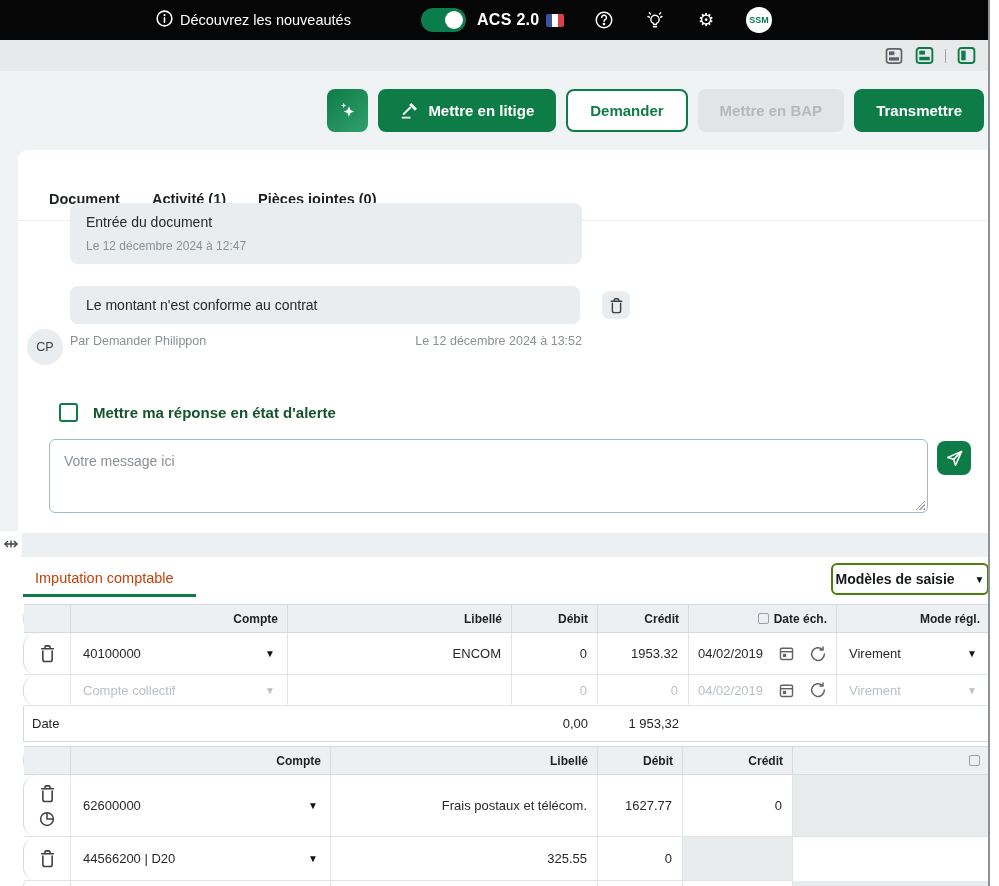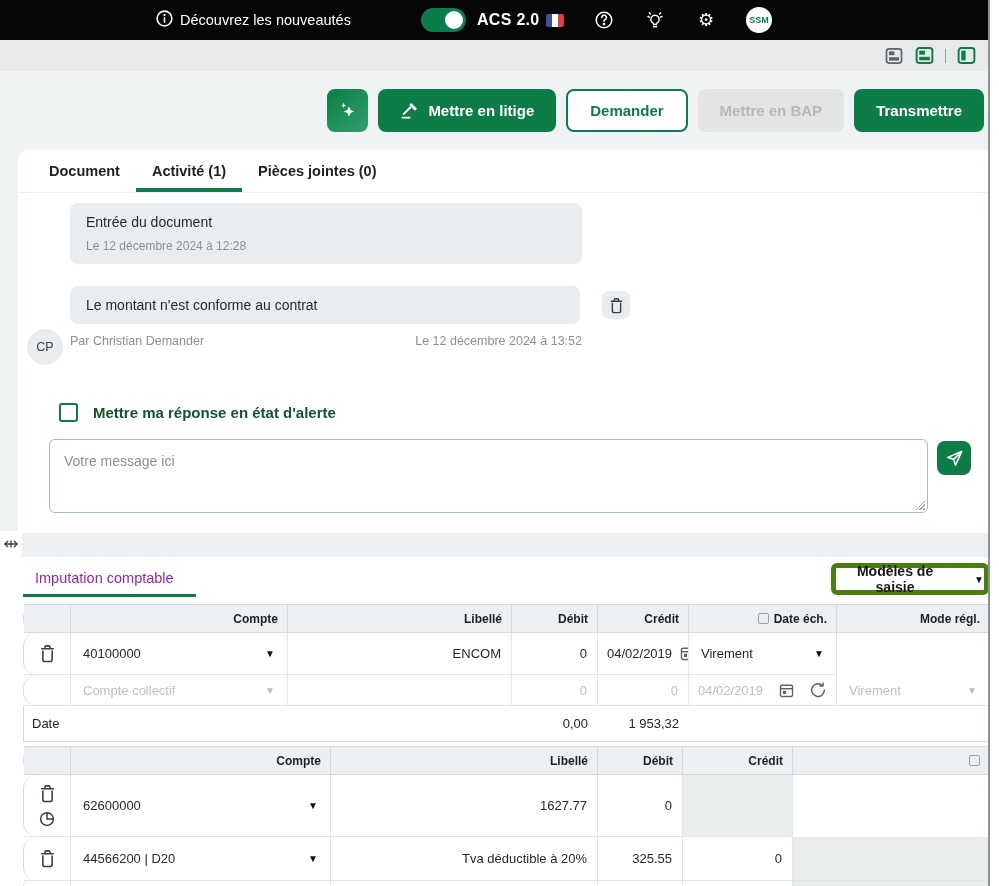--- a/index.html
+++ b/index.html
@@ -30,21 +30,21 @@
   
   .actions { position:absolute; top:89px; left:0; width:984px; display:flex; justify-content:flex-end; gap:10px; }
   .btn { height:43px; border-radius:8px; display:flex; align-items:center; justify-content:center; gap:9px; font-size:15px; font-weight:700; font-family:inherit; border:none; cursor:pointer; padding:0 22px; }
   .btn-ai { width:41px; padding:0; background:linear-gradient(140deg,#0e7c47,#31a06c); }
   .btn-outline { background:#fff; color:#0e7c47; border:2px solid #0e7c47; }
   .btn-solid { background:#0e7c47; color:#fff; }
   .btn-disabled { background:#e2e4e5; color:#b4b9bc; cursor:default; }
 
   
   .card { position:absolute; top:150px; left:18px; width:971px; height:383px; background:#fff; border-radius:10px 0 0 0; }
-  .tabs { display:flex; padding-left:15px; height:43px; border-bottom:1px solid #edeff1; }
+  .tabs { display:flex; padding-left:15px; height:43px; border-bottom:1px solid #edeff1;margin-top:28px; }
   .tab { position:relative; padding:0 16px; line-height:43px; font-size:14.5px; font-weight:700; color:#1d2124; cursor:pointer; }
   .tab.active::after { content:""; position:absolute; left:0; right:0; bottom:0; height:4px; background:#0e7c47; }
   .feed { position:absolute; top:53px; left:52px; width:560px; }
   .bubble { width:512px; background:#e9edef; border-radius:8px; padding:11px 16px; }
   .bubble .b-title { font-size:14px; color:#26292c; }
   .bubble .b-date { font-size:12px; color:#8a9094; margin-top:9px; }
   .msg-row { display:flex; align-items:center; margin-top:22px; }
   .trash-btn { width:28px; height:28px; margin-left:22px; background:#e9edef; border:none; border-radius:7px; display:flex; align-items:center; justify-content:center; cursor:pointer; }
   .meta { position:relative; width:512px; margin-top:10px; display:flex; justify-content:space-between; font-size:12.5px; color:#8a9094; }
   .avatar-cp { position:absolute; left:-43px; top:-5px; width:36px; height:36px; border-radius:50%; background:#e9edef; color:#3c4043; font-size:12.5px; display:flex; align-items:center; justify-content:center; }
@@ -58,23 +58,23 @@
   .grip { position:absolute; right:2px; bottom:2px; width:11px; height:11px; background:
     linear-gradient(135deg, transparent 0 55%, #9aa0a6 55% 62%, transparent 62% 72%, #9aa0a6 72% 79%, transparent 79% 89%, #9aa0a6 89% 96%, transparent 96%); }
   .send-btn { width:34px; height:34px; margin-top:2px; background:#0e7c47; border:none; border-radius:8px; display:flex; align-items:center; justify-content:center; cursor:pointer; }
 
   
   .divider-band { position:absolute; top:533px; left:0; width:989px; height:24px; background:#edf0f2; }
   .resize-handle { position:absolute; top:531px; left:0; width:22px; height:26px; background:#fff; border-radius:0 4px 4px 0; display:flex; align-items:center; justify-content:center; cursor:col-resize; }
 
   
   .bottom-panel { position:absolute; top:557px; left:0; width:989px; height:329px; background:#fff; }
-  .acc-tab { position:absolute; left:35px; top:13px; font-size:14.5px; color:#a21caf; cursor:pointer; }
+  .acc-tab { position:absolute; left:35px; top:13px; font-size:14.5px; color:#c2410c; cursor:pointer; }
   .acc-underline { position:absolute; left:23px; top:37px; width:173px; height:3px; background:#0e7c47; }
-  .templates-btn { position:absolute; right:0; top:6px; height:32px; width:158px; background:#fff; border:5px solid #4d7c0f; border-radius:6px; display:flex; align-items:center; justify-content:center; gap:20px; font-size:14px; font-weight:600; color:#16191b; font-family:inherit; cursor:pointer; }
+  .templates-btn { position:absolute; right:0; top:6px; height:32px; width:158px; background:#fff; border:2px solid #4d7c0f; border-radius:6px; display:flex; align-items:center; justify-content:center; gap:20px; font-size:14px; font-weight:600; color:#16191b; font-family:inherit; cursor:pointer; }
   .caret { font-size:10px; color:#111; }
   .caret.gray { color:#b9c0c4; }
 
   .acc-body { position:absolute; top:47px; left:23px; width:966px; }
   .grid { display:grid; border-left:1px solid #d6dadd;border-radius:14px; }
   .t1 { grid-template-columns:47px 217px 224px 86px 91px 148px 153px; }
   .t2 { grid-template-columns:47px 260px 267px 85px 110px 197px; }
   .cell { border-right:1px solid #e2e5e8; border-bottom:1px solid #e2e5e8; display:flex; align-items:center; font-size:13px; color:#26292c; overflow:hidden; }
   .hcell { background:#edf0f2; border-right:1px solid #d6dadd; border-bottom:1px solid #d6dadd; border-top:1px solid #d6dadd; height:29px; display:flex; align-items:center; justify-content:flex-end; gap:5px; padding:0 9px; font-size:12px; font-weight:700; color:#1d2124; }
   .num { justify-content:flex-end; padding:0 10px; }
@@ -198,39 +198,39 @@
   <div class="card">
     <div class="tabs">
       <div class="tab">Document</div>
       <div class="tab active">Activité (1)</div>
       <div class="tab">Pièces jointes (0)</div>
     </div>
 
     <div class="feed">
       <div class="bubble">
         <div class="b-title">Entrée du document</div>
-        <div class="b-date">Le 12 décembre 2024 à 12:28</div>
+        <div class="b-date">Le 12 décembre 2024 à 12:47</div>
       </div>
       <div class="msg-row">
         <div class="bubble">
           <div class="b-title">Le montant n'est conforme au contrat</div>
         </div>
         <button class="trash-btn">
           <span style="display:flex">
             <svg width="15" height="17" viewBox="0 0 16 18" fill="none" stroke="#3c4043" stroke-width="1.5" stroke-linecap="round">
               <path d="M2.5 4.5h11"></path>
                 <path d="M5.6 4.3V3a1.2 1.2 0 0 1 1.2-1.2h2.4A1.2 1.2 0 0 1 10.4 3v1.3"></path>
               <path d="M3.6 6.6v8a2 2 0 0 0 2 2h4.8a2 2 0 0 0 2-2v-8"></path>
             </svg>
           </span>
         </button>
       </div>
       <div class="meta">
         <div class="avatar-cp">CP</div>
-        <span>Par Christian Demander</span>
+        <span>Par Demander Philippon</span>
         <span>Le 12 décembre 2024 à 13:52</span>
       </div>
     </div>
 
     <div class="alert-row">
       <div class="checkbox"></div>
       <div class="alert-label">Mettre ma réponse en état d'alerte</div>
     </div>
 
     <div class="composer">
@@ -293,20 +293,21 @@
                 <path d="M3.6 6.6v8a2 2 0 0 0 2 2h4.8a2 2 0 0 0 2-2v-8"></path>
               </svg>
           </button>
         </div>
         <div class="cell combo">
           <span>40100000</span>
             <span class="caret">▼</span>
         </div>
         <div class="cell lib">ENCOM</div>
         <div class="cell num">0</div>
+        <div class="cell num">1953.32</div>
         <div class="cell datecell">
           <span>04/02/2019</span>
           <span style="display:flex">
               <svg width="17" height="17" viewBox="0 0 24 24" fill="none" stroke="#5f6368" stroke-width="2">
                 <rect x="3.5" y="4.5" width="17" height="16" rx="2"></rect>
                 <path d="M3.5 9.5h17"></path>
                 <rect x="7" y="12.5" width="4.5" height="4.5" fill="#5f6368" stroke="none"></rect>
               </svg>
             </span>
           <span style="display:flex">
@@ -387,40 +388,40 @@
                   <circle cx="12" cy="12" r="8.5"></circle>
                   <path d="M12 3.5V12h8.5"></path>
                 </svg>
               </span>
           </button>
         </div>
         <div class="cell combo">
           <span>62600000</span>
             <span class="caret">▼</span>
         </div>
+        <div class="cell lib">Frais postaux et télécom.</div>
         <div class="cell num">1627.77</div>
         <div class="cell num">0</div>
         <div class="cell gray-cell"></div>
       </div>
 
       <div class="grid t2" style="grid-auto-rows:44px">
         <div class="cell icon-cell">
           <button style="background:none;border:none;cursor:pointer;display:flex">
             <svg width="17" height="19" viewBox="0 0 16 18" fill="none" stroke="#3c4043" stroke-width="1.5" stroke-linecap="round">
                 <path d="M2.5 4.5h11"></path>
                 <path d="M5.6 4.3V3a1.2 1.2 0 0 1 1.2-1.2h2.4A1.2 1.2 0 0 1 10.4 3v1.3"></path>
                 <path d="M3.6 6.6v8a2 2 0 0 0 2 2h4.8a2 2 0 0 0 2-2v-8"></path>
               </svg>
           </button>
         </div>
         <div class="cell combo">
           <span>44566200 | D20</span>
             <span class="caret">▼</span>
         </div>
-        <div class="cell lib">Tva déductible à 20%</div>
         <div class="cell num">325.55</div>
         <div class="cell num">0</div>
         <div class="cell gray-cell"></div>
       </div>
 
       <div class="grid t2" style="grid-auto-rows:10px">
         <div class="cell"></div>
           <div class="cell"></div>
           <div class="cell"></div>
           <div class="cell"></div>

